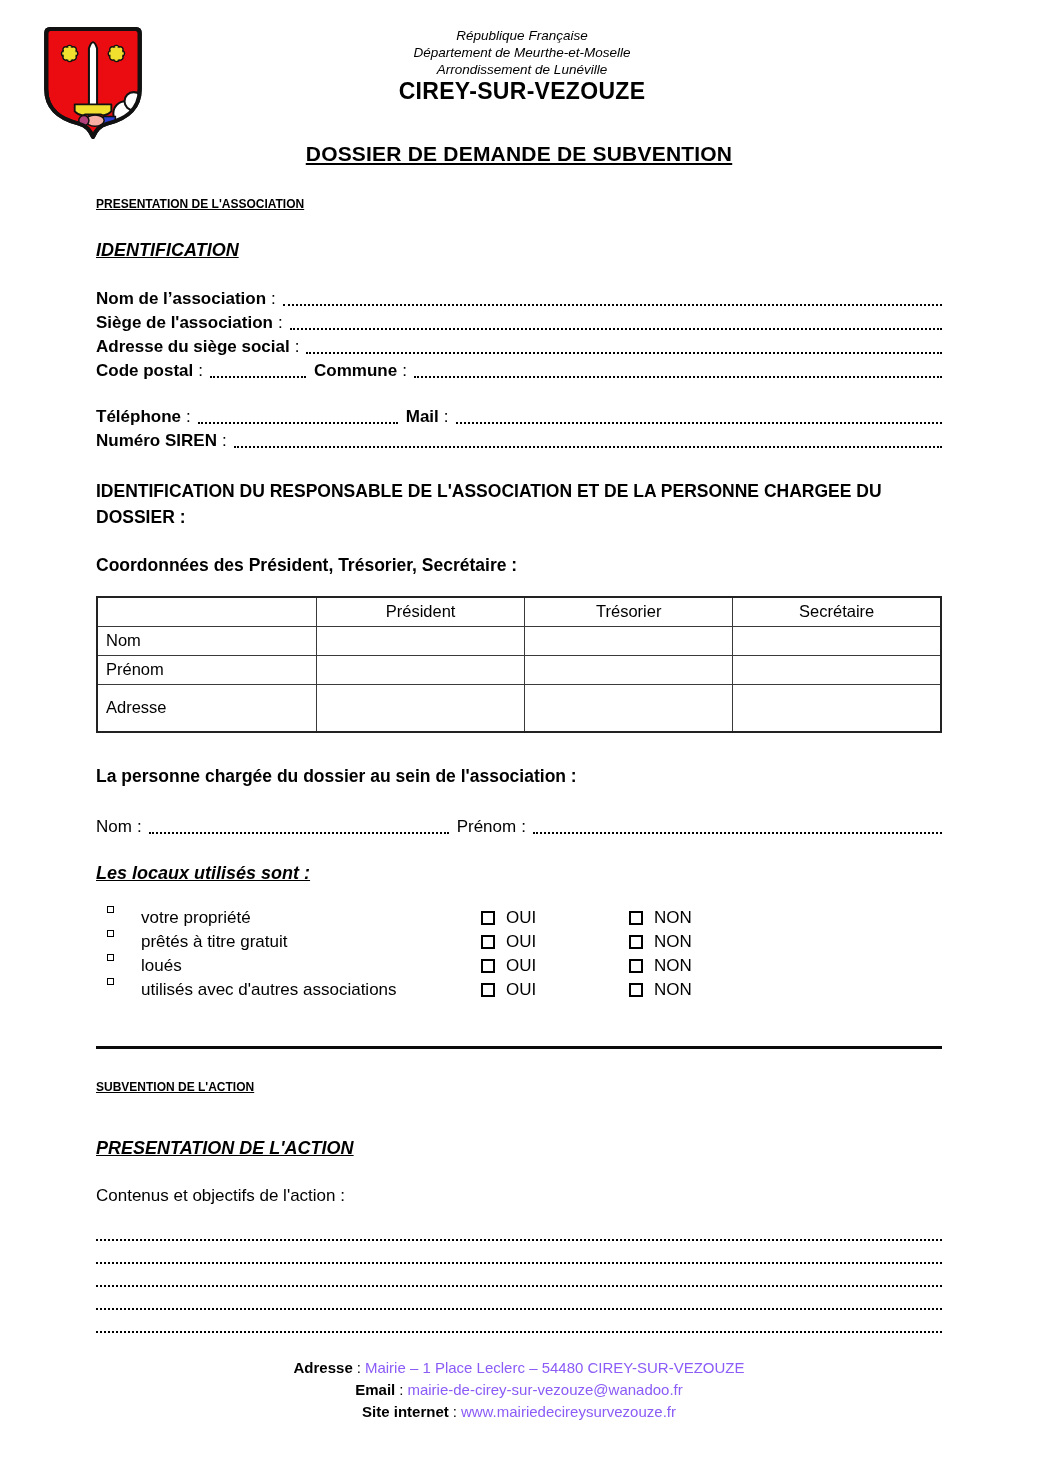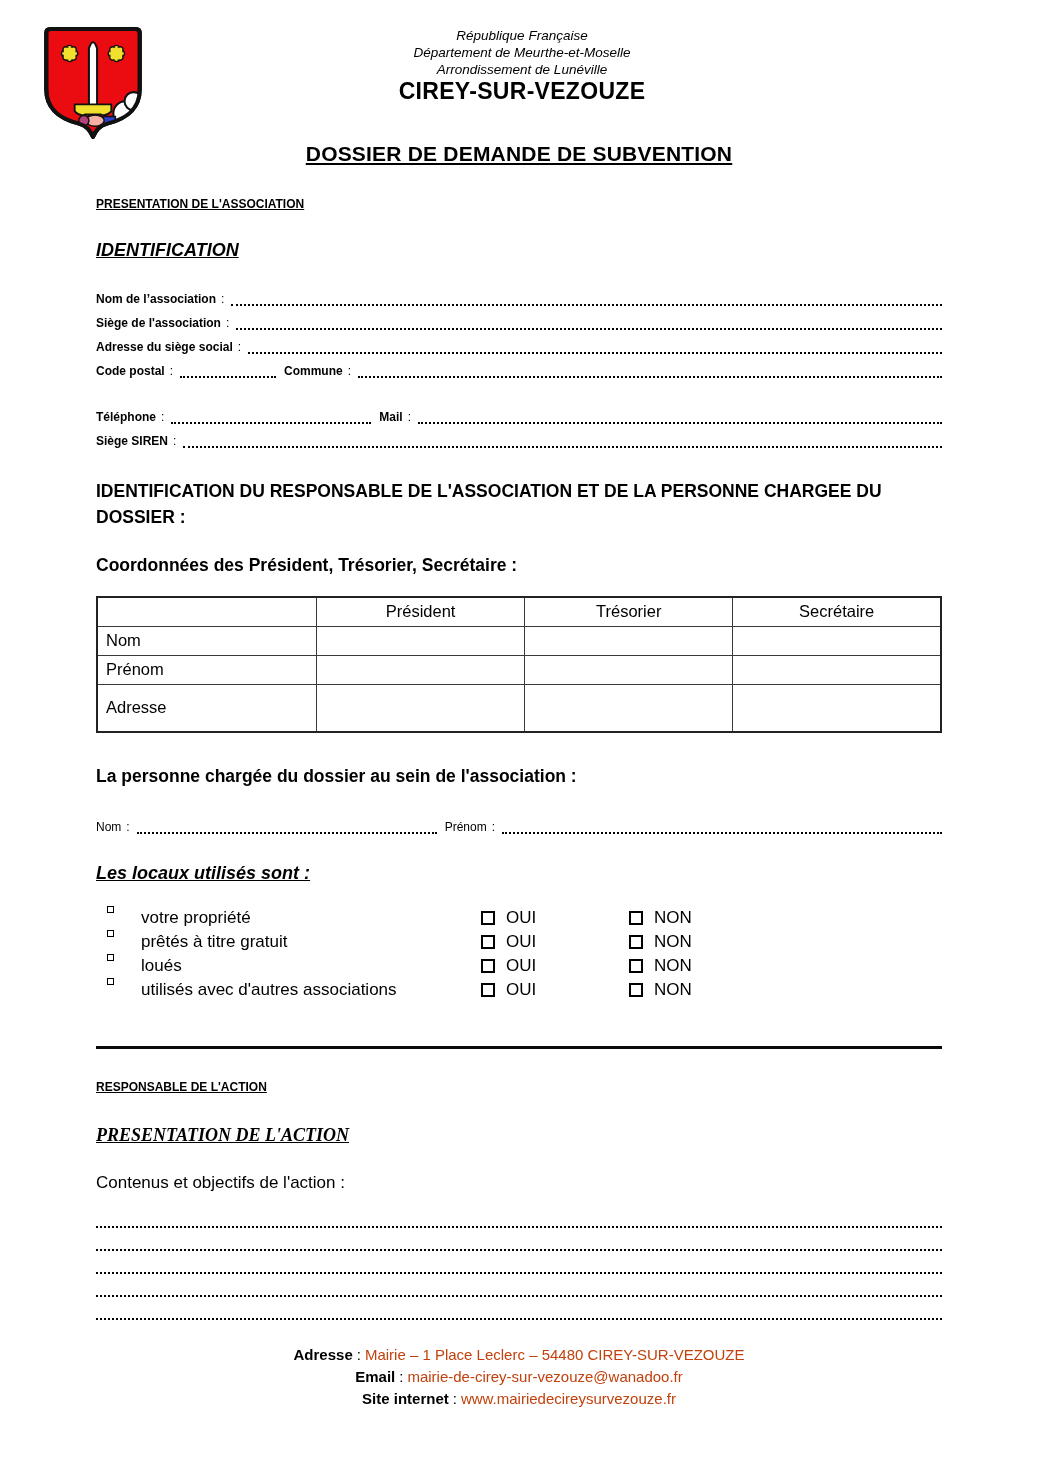--- a/index.html
+++ b/index.html
@@ -44,21 +44,21 @@
   }
   .h-italic {
     font-size: 18px;
     font-weight: bold;
     font-style: italic;
     text-decoration: underline;
     margin-top: 29px;
   }
   .h-bold { font-size: 17.5px; font-weight: bold; line-height: 26px; }
   .mt-fields { margin-top: 26px; }
-  .fline { display: flex; align-items: flex-end; font-size: 12px; line-height: 24px; }
+  .fline { display: flex; align-items: flex-end; font-size: 17px; line-height: 24px; }
   .lbl { font-weight: bold; white-space: nowrap; }
   .colon { margin: 0 7px 0 5px; }
   .dots {
     border-bottom: 2.4px dotted #000;
     height: 1px;
     margin-bottom: 5px;
     display: inline-block;
   }
   .grow { flex: 1 1 auto; }
   .w-cp { width: 96px; margin-right: 8px; }
@@ -108,21 +108,21 @@
   .ans-lines { margin-top: 12px; }
   .ans-line {
     border-bottom: 2.4px dotted #000;
     height: 23px;
     width: 100%;
   }
   
   .footer { text-align: center; margin-top: 24px; font-size: 15px; line-height: 22px; }
   .f-lbl { font-weight: bold; color: #000; }
   .f-colon { margin: 0 4px; }
-  .f-val { color: #c2410c; }
+  .f-val { color: #8b5cf6; }
 </style>
 </head>
 <body>
 
 <div class="page">
 
   <svg class="crest" viewBox="0 0 108 120">
     <defs>
       <clipPath id="shieldClip">
         <path d="M12,5 H96 Q100,5 100,9 V64 C100,86 84,94 68,98 C60,100 57,105 54,111 C51,105 48,100 40,98 C24,94 8,86 8,64 V9 Q8,5 12,5 Z"></path>
@@ -201,21 +201,21 @@
       <div class="gap-s"></div>
       <div class="fline">
         <span class="lbl">Téléphone</span>
           <span class="colon">:</span>
           <span class="dots w-tel"></span>
         <span class="lbl">Mail</span>
           <span class="colon">:</span>
           <span class="dots grow"></span>
       </div>
       <div class="fline">
-        <span class="lbl">Siège SIREN</span>
+        <span class="lbl">Numéro SIREN</span>
           <span class="colon">:</span>
           <span class="dots grow"></span>
       </div>
     </div>
 
     <div class="h-bold" style="margin-top:25px;">IDENTIFICATION DU RESPONSABLE DE L'ASSOCIATION ET DE LA PERSONNE CHARGEE DU DOSSIER :</div>
 
     <div class="h-bold" style="margin-top:22px;">Coordonnées des Président, Trésorier, Secrétaire :</div>
 
     <table class="coord-table">
@@ -308,23 +308,23 @@
           </span>
         <span class="opt">
             <span class="cbox"></span>
             <span>NON</span>
           </span>
       </div>
     </div>
 
     <hr class="divider">
 
-    <div class="h-main">RESPONSABLE DE L'ACTION</div>
-
-    <div class="h-italic" style="margin-top:31px;font-family:Liberation Serif, serif;">PRESENTATION DE L'ACTION</div>
+    <div class="h-main">SUBVENTION DE L'ACTION</div>
+
+    <div class="h-italic" style="margin-top:44px;">PRESENTATION DE L'ACTION</div>
 
     <div class="plain">Contenus et objectifs de l'action :</div>
 
     <div class="ans-lines">
       <div class="ans-line"></div>
       <div class="ans-line"></div>
       <div class="ans-line"></div>
       <div class="ans-line"></div>
       <div class="ans-line"></div>
     </div>

